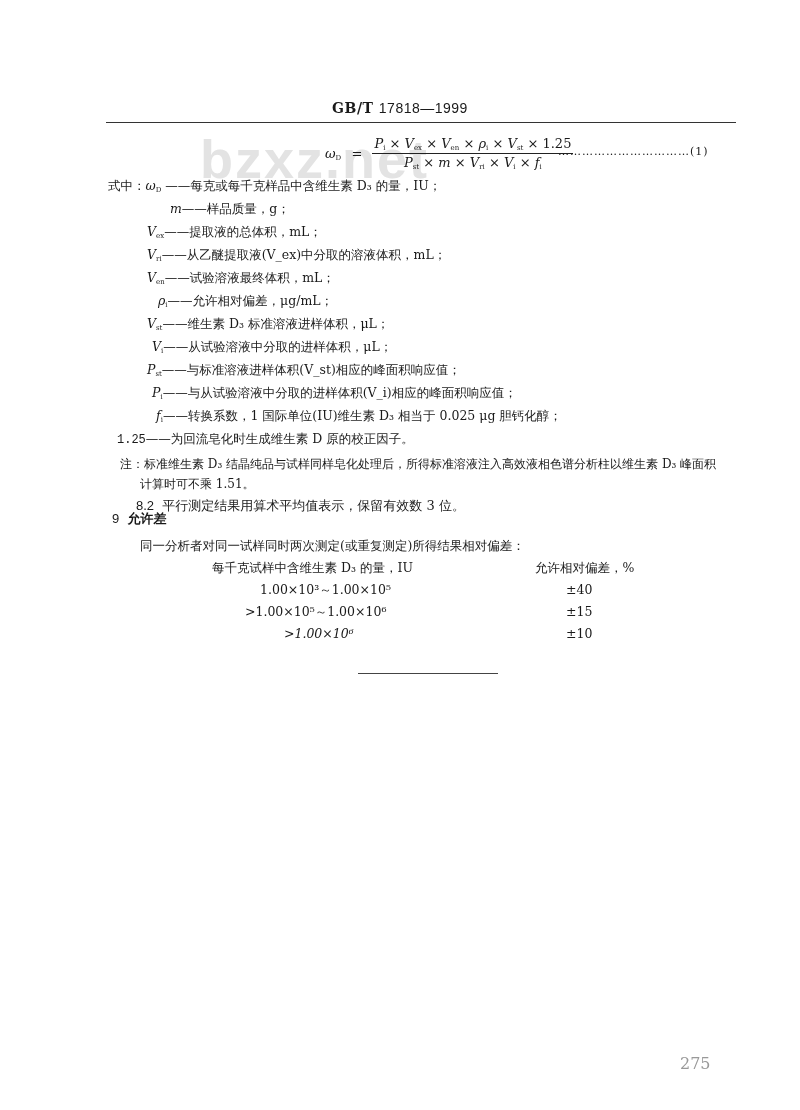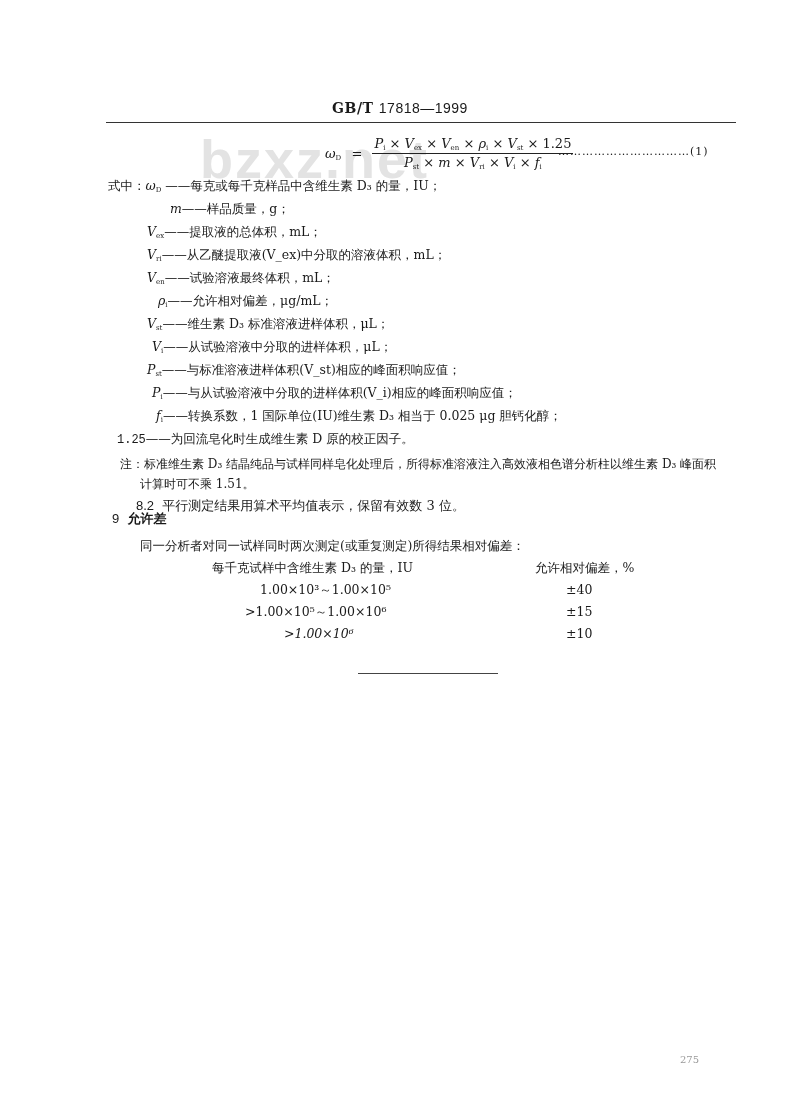--- a/index.html
+++ b/index.html
@@ -19,21 +19,21 @@
   .eqno { left:558px; top:145px; font-size:11px; letter-spacing:1px; z-index:1; }
   .def { font-size:12.5px; z-index:1; }
   .sym { display:inline-block; text-align:left; font-style:italic; }
   .note { font-size:12px; left:120px; }
   .sec { font-size:13px; }
   .sec-num { font-family:"Liberation Sans", sans-serif; }
   .bold { font-weight:bold; font-family:"Liberation Sans", sans-serif; }
   .tbl-h { font-size:12.5px; }
   .tbl-c { font-size:12.5px; }
   .end-rule { left:358px; top:673px; width:140px; height:0; border-top:1.5px solid #444; }
-  .pageno { left:680px; top:1054px; font-size:10px; color:#999; }
+  .pageno { left:680px; top:1054px; font-size:16px; color:#999; }
   sub { font-size:7px; vertical-align:-2px; font-style:normal; }
 </style>
 </head>
 <body>
 
 <div class="abs header">
   <span>GB/T</span>
   <span class="std-num">17818—1999</span>
 </div>
 <div class="abs header-rule"></div>

